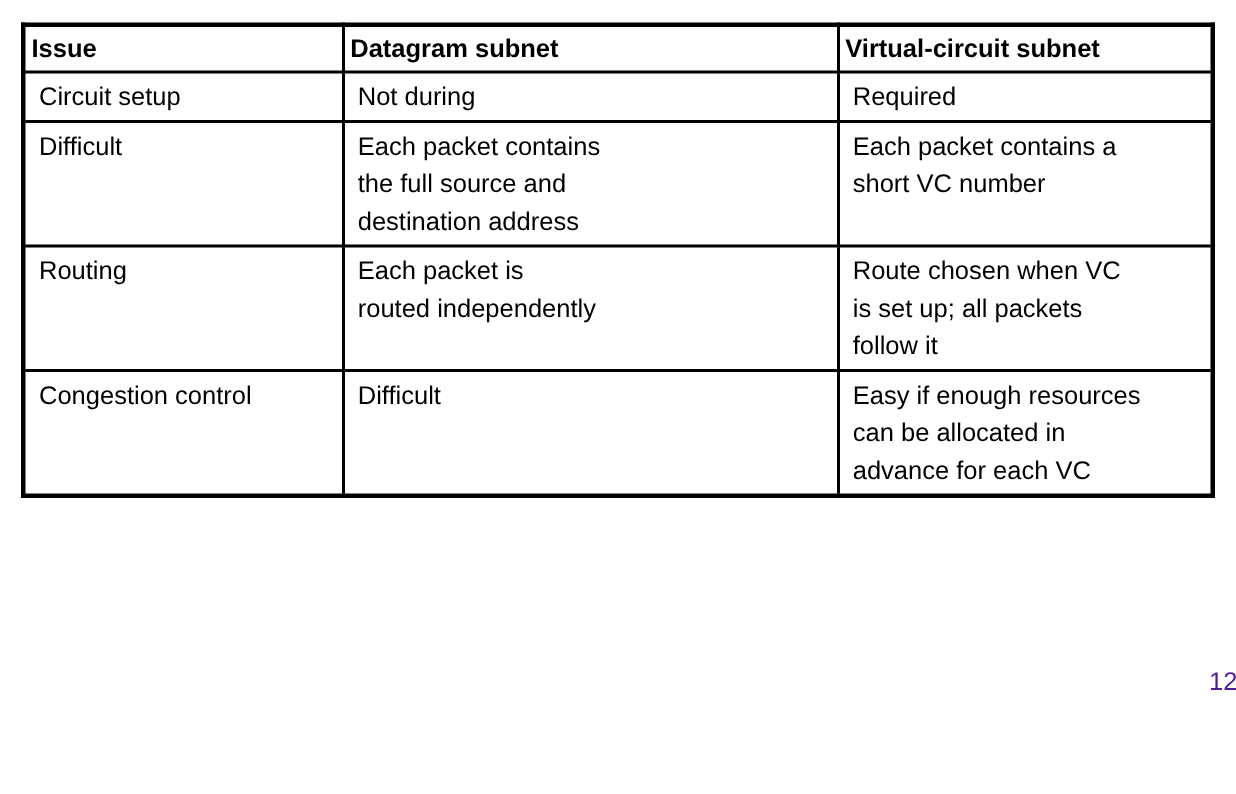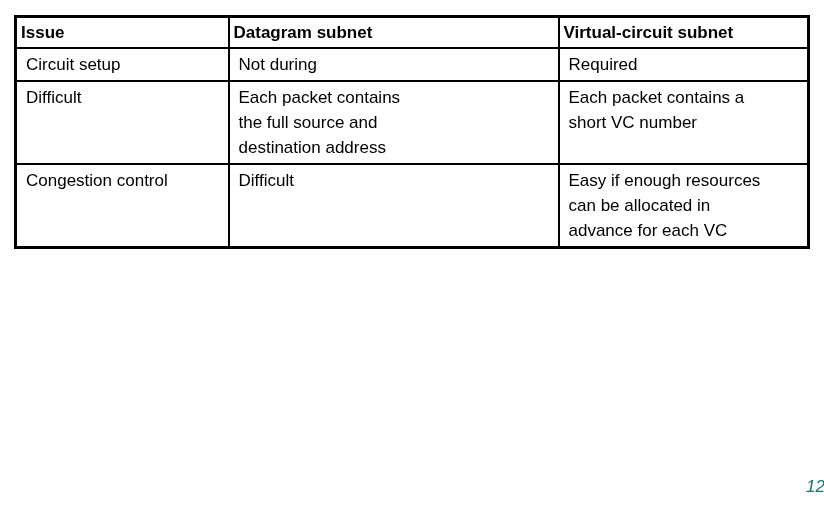--- a/index.html
+++ b/index.html
@@ -49,25 +49,24 @@
   tr.row-0  { height: 28px; }
   tr.row-1  { height: 80px; }
   tr.row-2  { height: 57px; }
   tr.row-3  { height: 76px; }
   tr.row-4  { height: 79px; }
   tr.row-5  { height: 78px; }
   tr.row-6  { height: 77px; }
   .page-number {
     position: absolute;
     left: 806px;
-    top: 476px;
+    top: 444px;
     font-size: 17px;
     line-height: 22px;
-    color: #0f766e;
-    font-style: italic;
+    color: #4c1d95;
   }
 </style>
 </head>
 <body>
 
 <table class="comparison">
   <colgroup>
     <col class="c1">
       <col class="c2">
       <col class="c3">
@@ -86,20 +85,28 @@
       <td>Required</td>
     </tr>
     <tr class="row-1">
       <td>Difficult</td>
       <td>Each packet contains
 the full source and
 destination address</td>
       <td>Each packet contains a
 short VC number</td>
     </tr>
+    <tr class="row-3">
+      <td>Routing</td>
+      <td>Each packet is
+routed independently</td>
+      <td>Route chosen when VC
+is set up; all packets
+follow it</td>
+    </tr>
     <tr class="row-6">
       <td>Congestion control</td>
       <td>Difficult</td>
       <td>Easy if enough resources
 can be allocated in
 advance for each VC</td>
     </tr>
   </tbody>
 </table>
 

